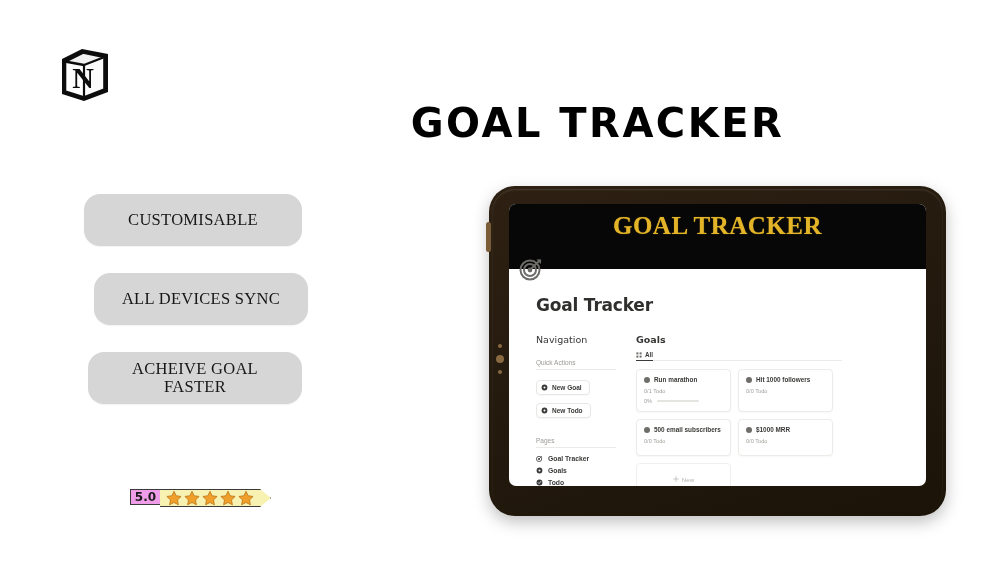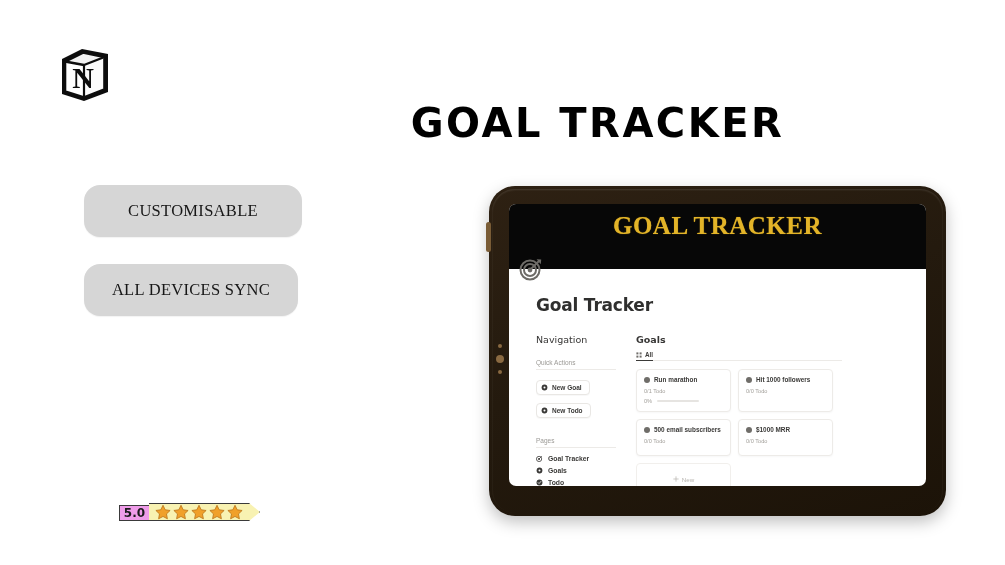--- a/index.html
+++ b/index.html
@@ -31,51 +31,51 @@
     font-weight: 700;
     font-size: 31px;
     letter-spacing: -0.5px;
     color: #2b2018;
   }
 
   
   .pills {
     position: absolute;
     left: 84px;
-    top: 185px;
+    top: 194px;
     width: 218px;
   }
   .pill {
     background: #d6d6d6;
     border-radius: 16px;
     height: 52px;
     margin-bottom: 27px;
     display: flex;
     align-items: center;
     justify-content: center;
     text-align: center;
     color: #171717;
     font-family: "Liberation Serif", serif;
     font-size: 16.5px;
     letter-spacing: 0.3px;
     line-height: 1.12;
     box-shadow: 0 1px 1px rgba(0,0,0,0.05);
   }
-  .pill.p2 { width: 214px; margin-left: 0; }
+  .pill.p2 { width: 214px; margin-left: 10px; }
   .pill.p3 { width: 216px; margin-left: 4px; }
   .pill.p4 { width: 214px; margin-left: 4px; }
   .pill-text { display: block; white-space: pre-line; }
 
   
   .rating {
     position: absolute;
-    left: 119px;
+    left: 130px;
     top: 489px;
     display: flex;
-    align-items: flex-end;
+    align-items: flex-start;
     height: 32px;
   }
   .rating-score {
     background: #ef9ce9;
     border: 1px solid #3a3a3a;
     border-right: none;
     width: 29px;
     display: flex;
     align-items: center;
     justify-content: center;
@@ -344,20 +344,24 @@
     </svg>
   </span>
 </div>
 
 <div class="pills">
   <div class="pill p1">
     <span class="pill-text">CUSTOMISABLE</span>
   </div>
   <div class="pill p2">
     <span class="pill-text">ALL DEVICES SYNC</span>
+  </div>
+  <div class="pill p4">
+    <span class="pill-text">ACHEIVE GOAL
+FASTER</span>
   </div>
 </div>
 
 <div class="rating">
   <div class="rating-score">5.0</div>
   <div class="rating-stars">
     <span>
         <svg class="star" viewBox="0 0 20 20">
           <polygon points="10,1.6 12.7,7.2 18.9,8.1 14.4,12.4 15.5,18.5 10,15.6 4.5,18.5 5.6,12.4 1.1,8.1 7.3,7.2" fill="#f0a02a" stroke="#b9741a" stroke-width="1"></polygon>
         </svg>

